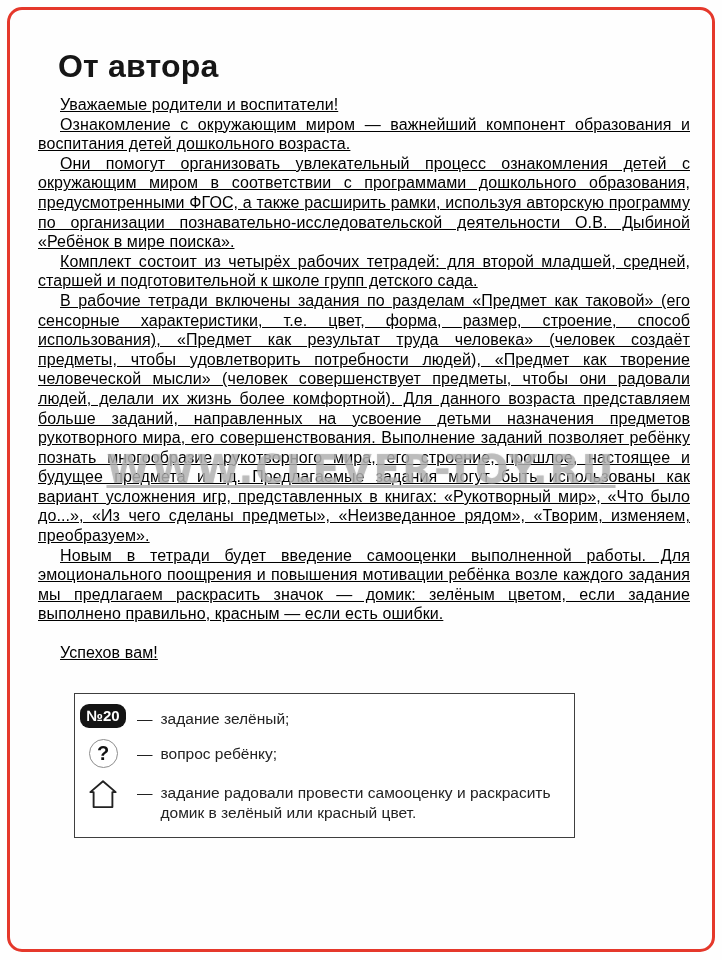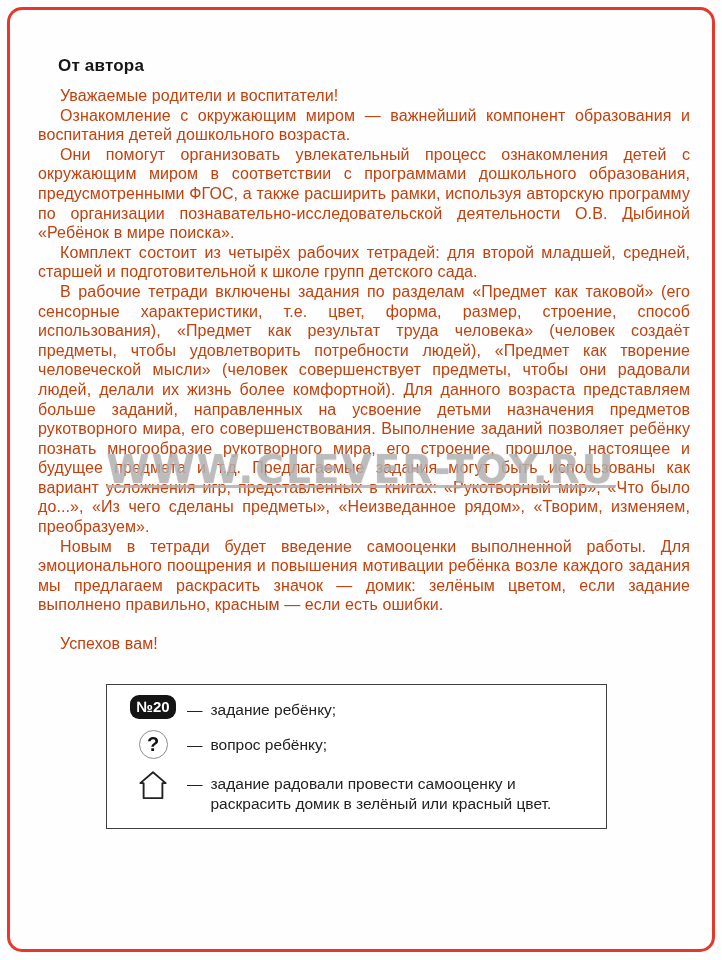--- a/index.html
+++ b/index.html
@@ -20,34 +20,35 @@
     pointer-events:none;
     z-index:5;
   }
   .content{
     position:absolute;
     left:38px;top:48px;
     width:652px;
     z-index:1;
   }
   .title{
-    font-size:17px;
+    font-size:32px;
     font-weight:700;
     letter-spacing:.2px;
-    margin:8px 0 10px 20px;
+    margin:0 0 10px 20px;
     color:#161616;
   }
   .body p{
     margin:0;
     font-size:16px;
     line-height:19.6px;
     text-align:justify;
     text-indent:22px;
     letter-spacing:.1px;
-    color:#c2410c;
+    color:#000000;
+    text-decoration:underline;
   }
   .body p.sign{ margin-top:19px; text-align:left;}
   
   .watermark{
     position:absolute;
     left:0;top:447px;
     width:722px;
     text-align:center;
     font-family:"DejaVu Sans","Liberation Sans",sans-serif;
     font-size:39px;
@@ -64,25 +65,25 @@
   .legend{ margin-top:30px; }
   .legend-heading{
     font-size:17px;
     font-weight:700;
     text-align:center;
     width:501px;
     margin:0 0 9px 68px;
     color:#161616;
   }
   .legend-box{
-    margin-left:68px;
+    margin-left:36px;
     width:501px;
     box-sizing:border-box;
     border:1.5px solid #3f3f3f;
-    padding:10px 16px 14px 24px;
+    padding:10px 16px 14px 6px;
     background:#fff;
   }
   .legend-row{
     display:flex;
     align-items:flex-start;
     gap:12px;
     margin-top:10px;
   }
   .legend-row:first-child{margin-top:0;}
   .icon-cell{
@@ -149,21 +150,21 @@
     <div class="legend">
 
       <div class="legend-box">
 
         <div class="legend-row">
           <div class="icon-cell">
             <span class="badge">№20</span>
           </div>
           <div class="label">
             <span class="dash">—</span>
-            <span>задание ребёнку;</span>
+            <span>задание зелёный;</span>
           </div>
         </div>
 
         <div class="legend-row">
           <div class="icon-cell">
             <span class="qmark">?</span>
           </div>
           <div class="label">
             <span class="dash">—</span>
             <span>вопрос ребёнку;</span>

